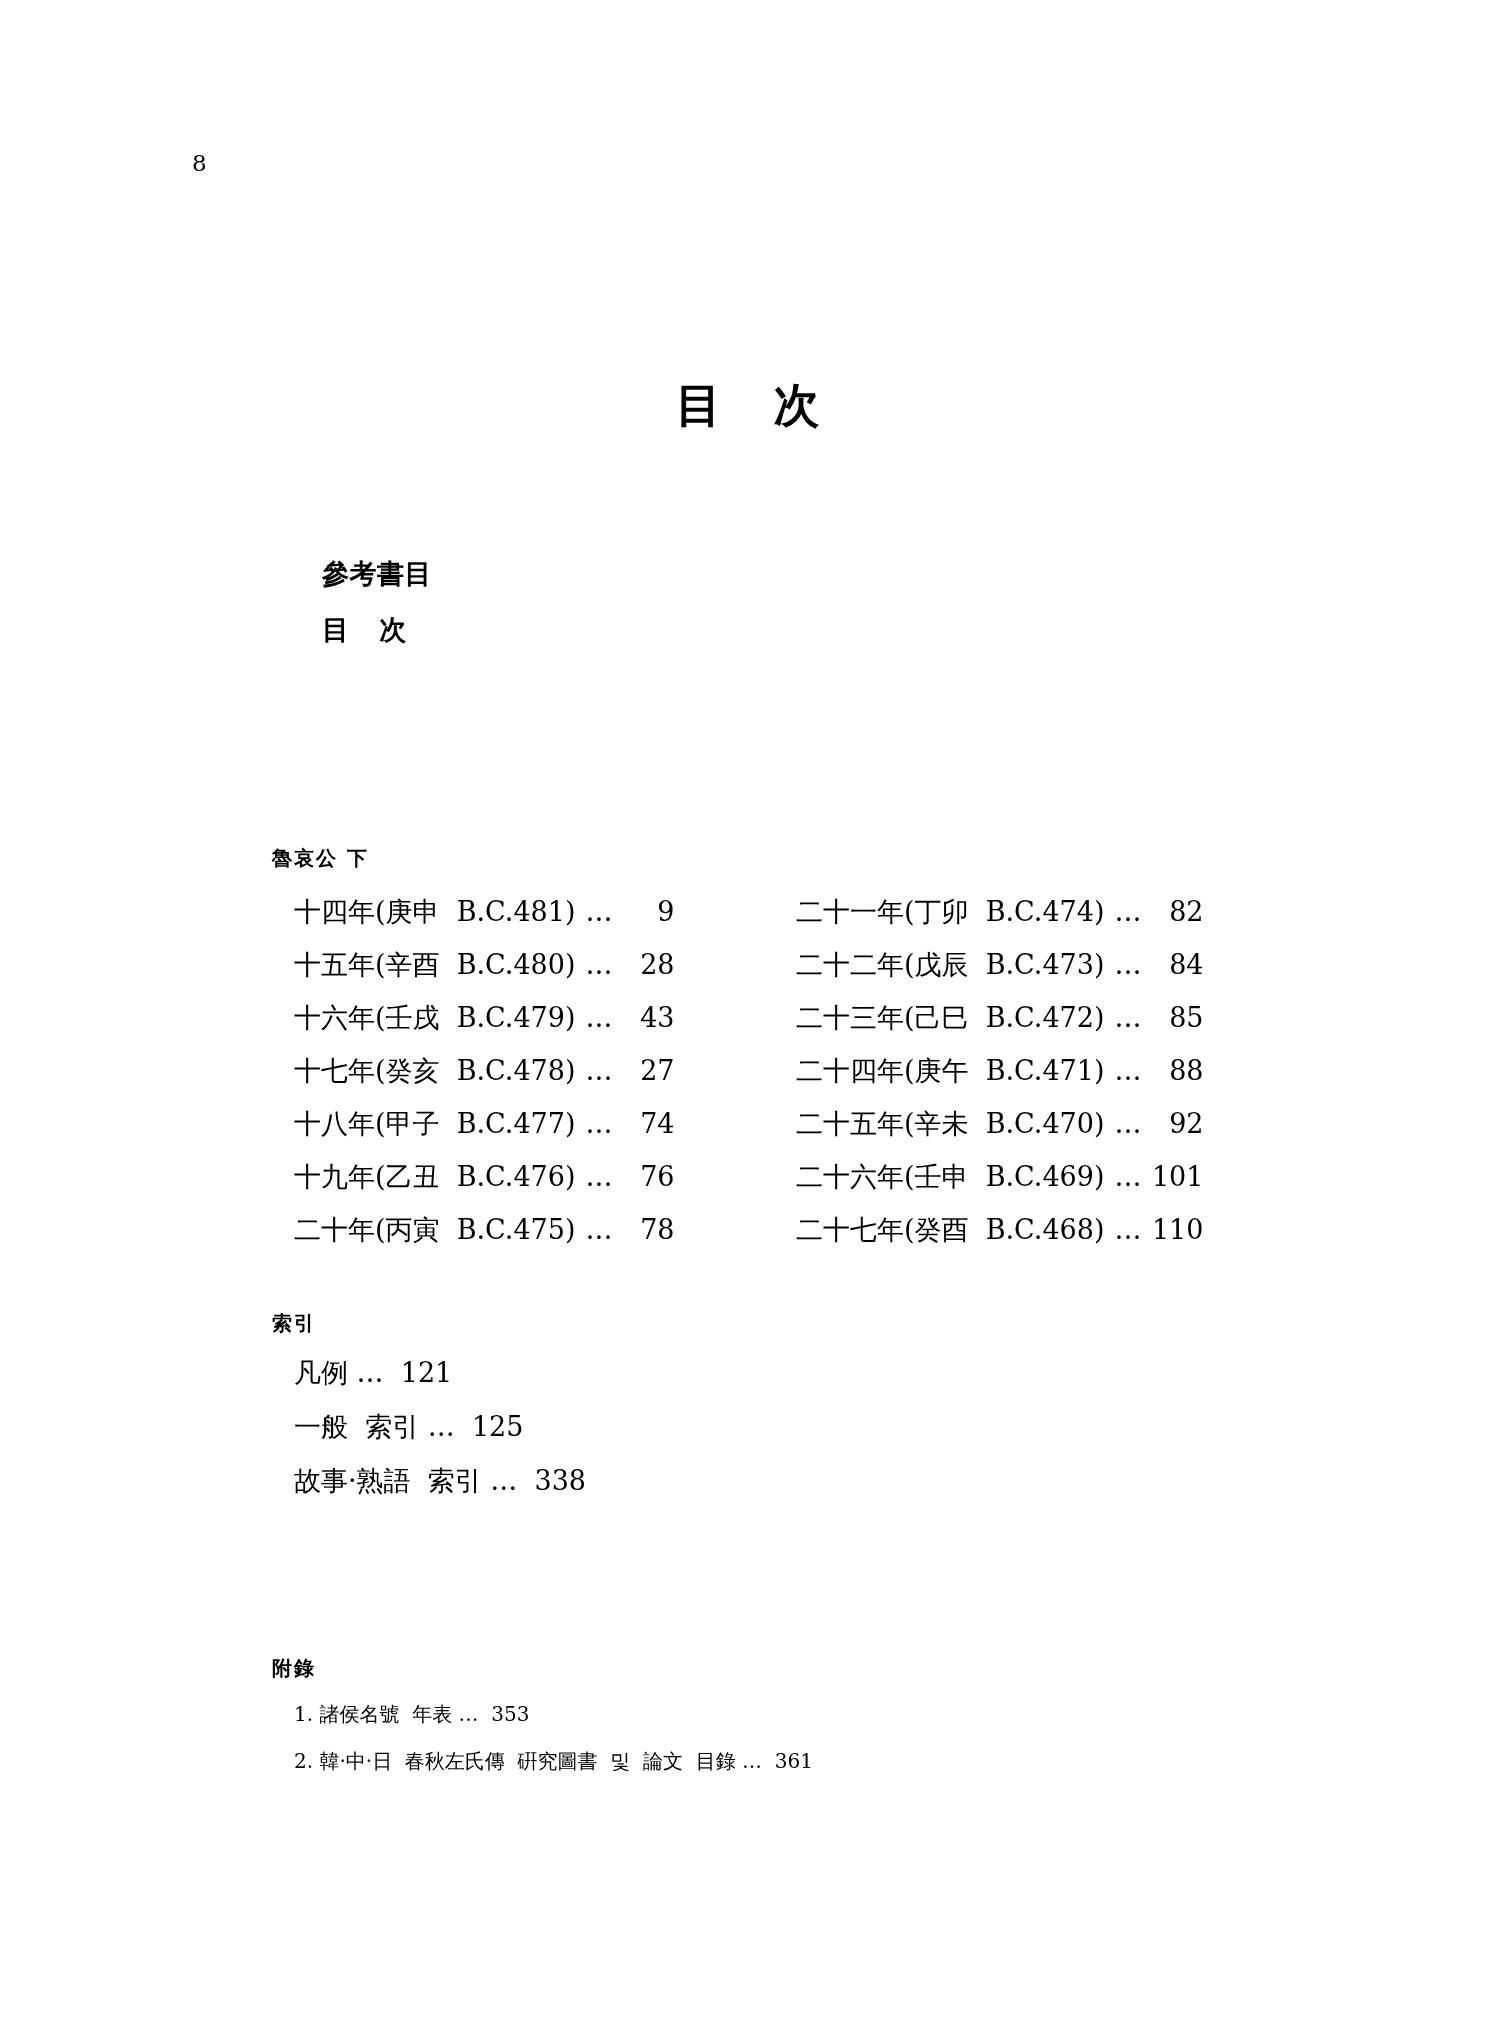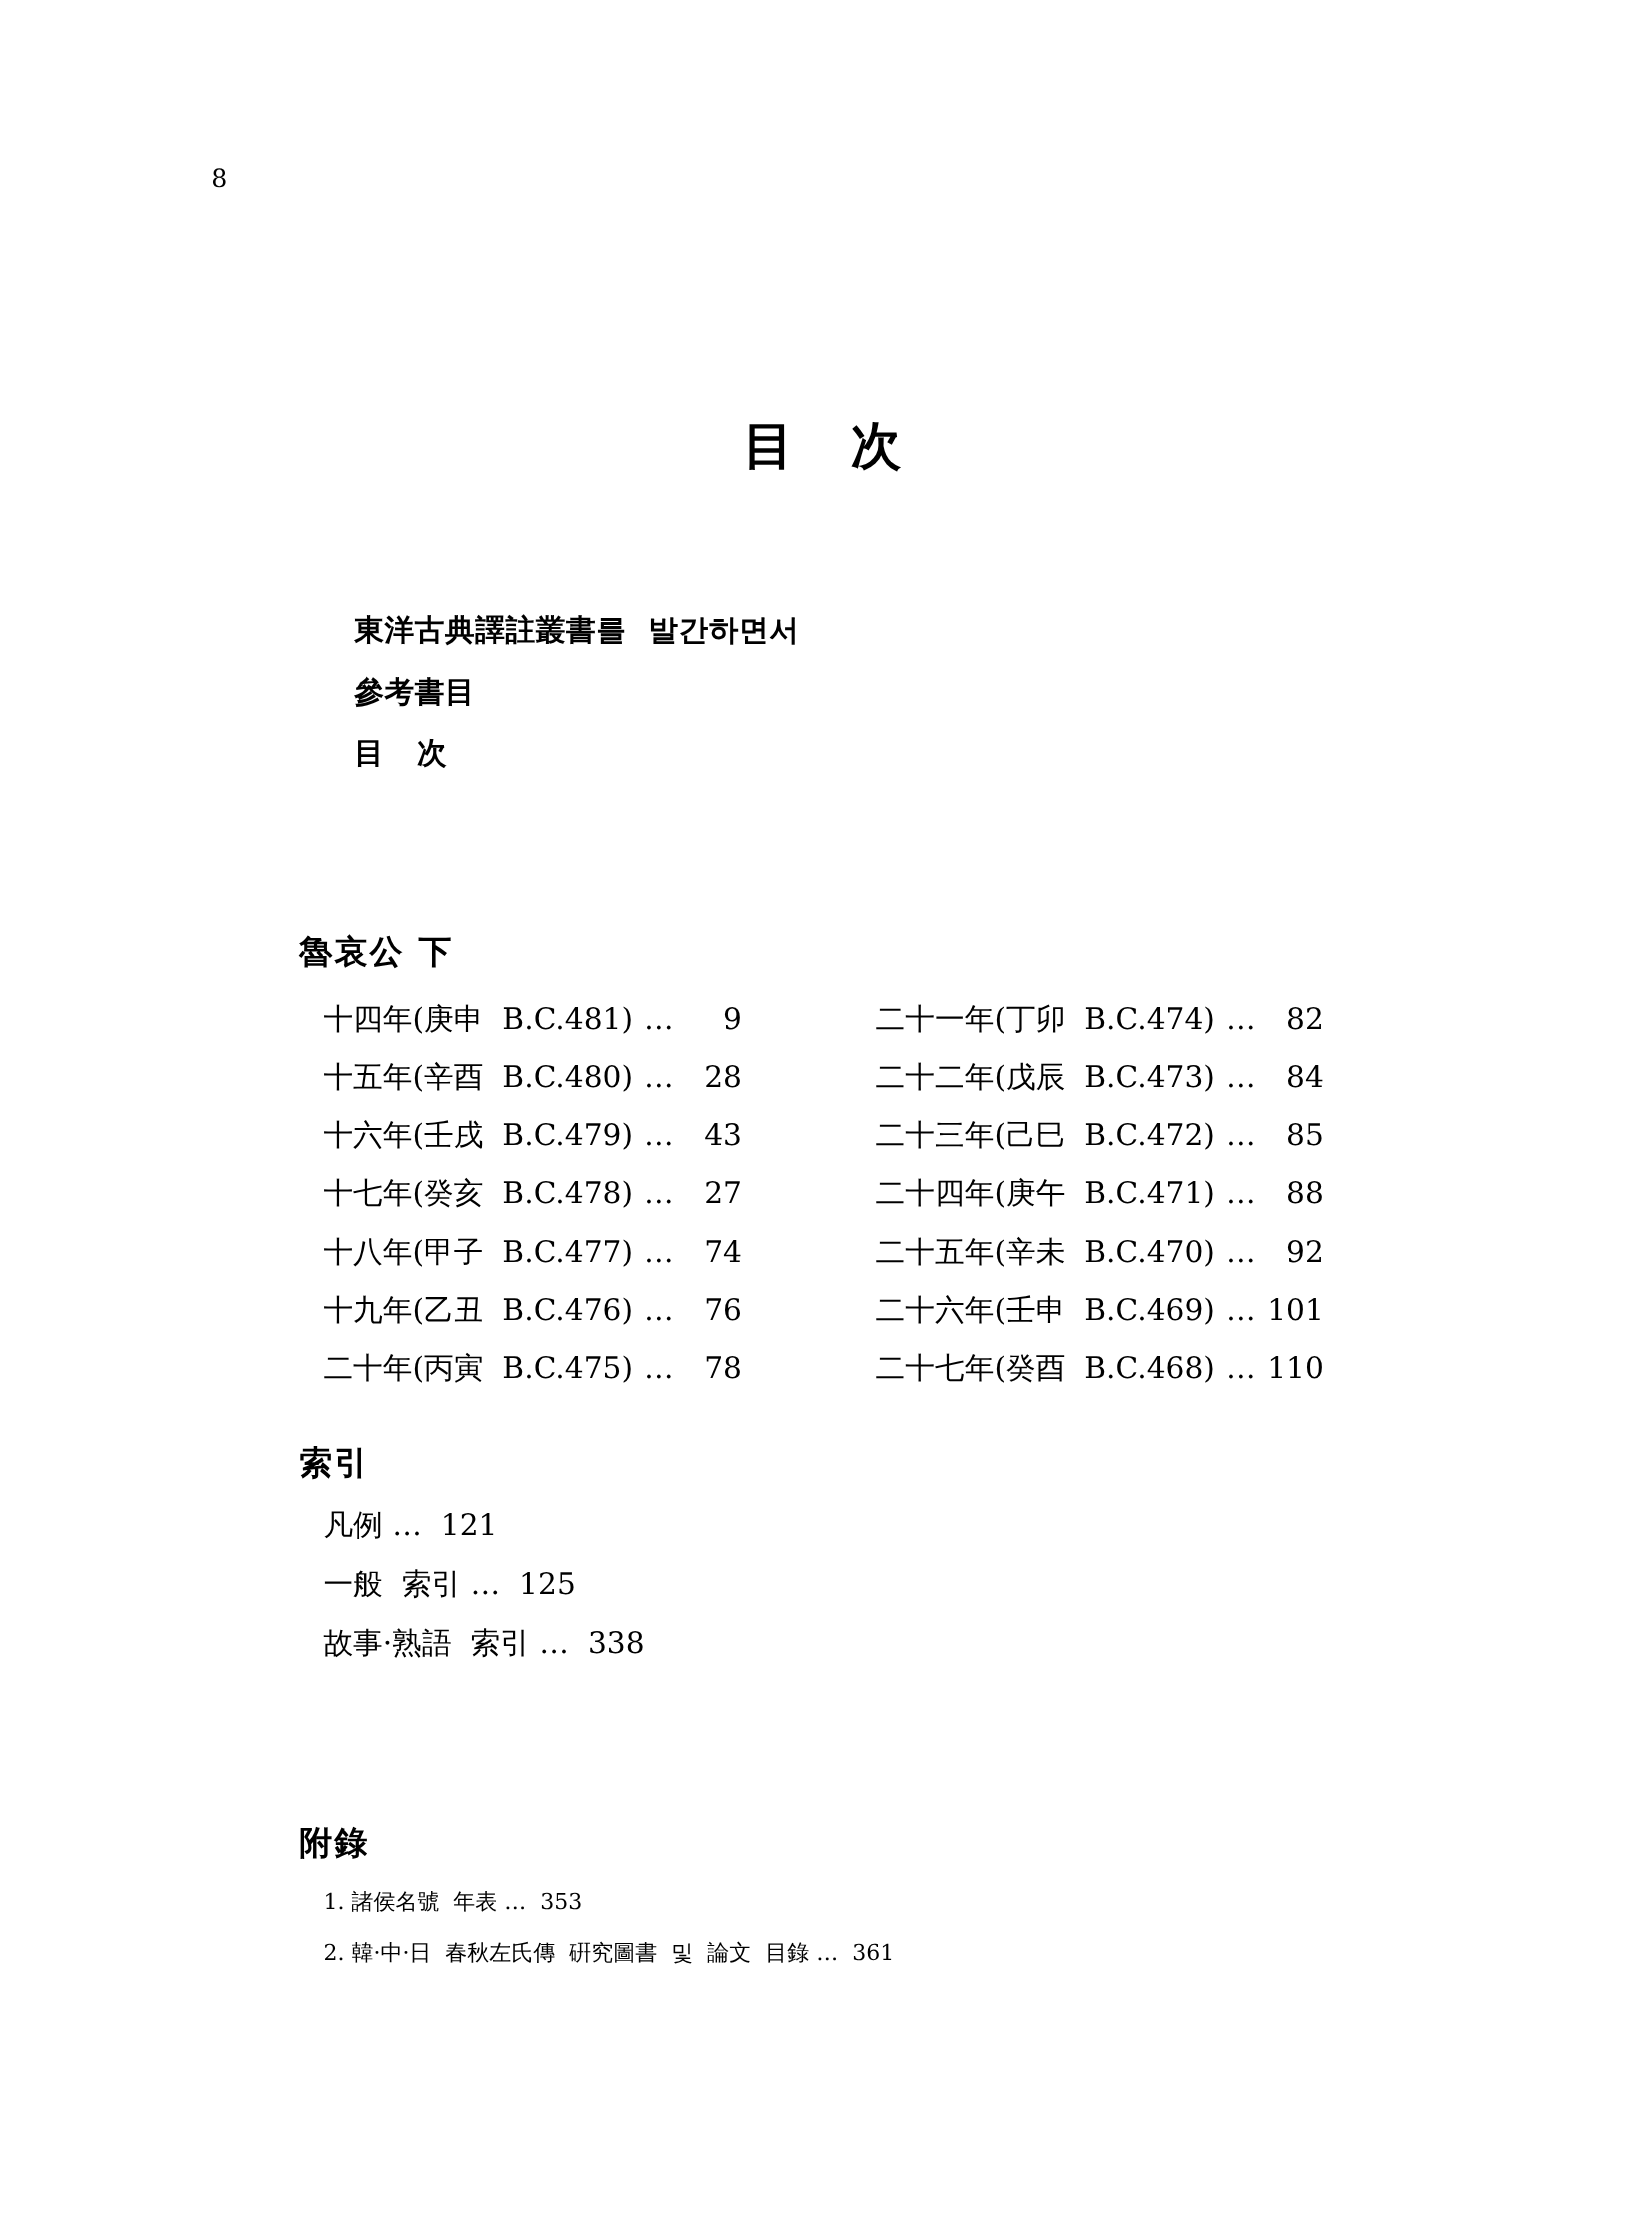--- a/index.html
+++ b/index.html
@@ -51,21 +51,21 @@
   }
   .front-item {
     font-size: 27px;
     font-weight: bold;
     line-height: 1.0;
     margin-bottom: 29px;
     white-space: pre;
     letter-spacing: 0.5px;
   }
   .section-title {
-    font-size: 30px;
+    font-size: 20px;
     font-weight: bold;
     letter-spacing: 2px;
     margin-bottom: 22px;
   }
 
   
   .year-block {
     position: absolute;
     left: 272px;
     top: 845px;
@@ -126,21 +126,20 @@
 </head>
 <body>
 
 <div class="page">
 
   <div class="folio">8</div>
 
   <div class="doc-title">目  次</div>
 
   <div class="front-matter">
-    <div class="front-item">東洋古典譯註叢書를  발간하면서</div>
     <div class="front-item">參考書目</div>
     <div class="front-item">目   次</div>
   </div>
 
   <div class="year-block">
     <div class="section-title">魯哀公 下</div>
 
     <div class="year-grid">
 
       <div class="year-row">

